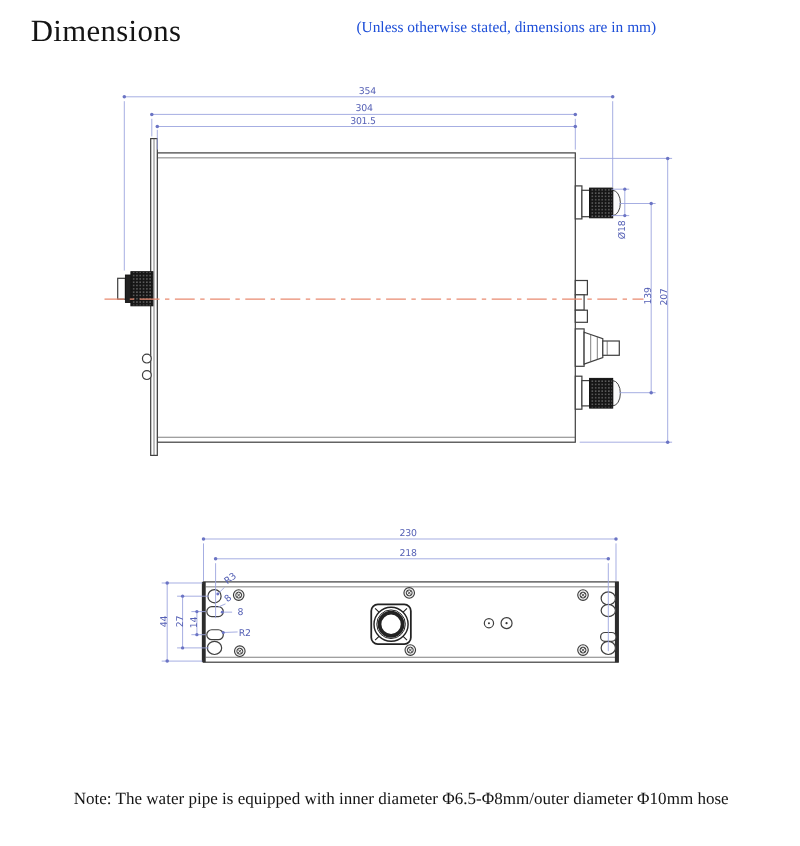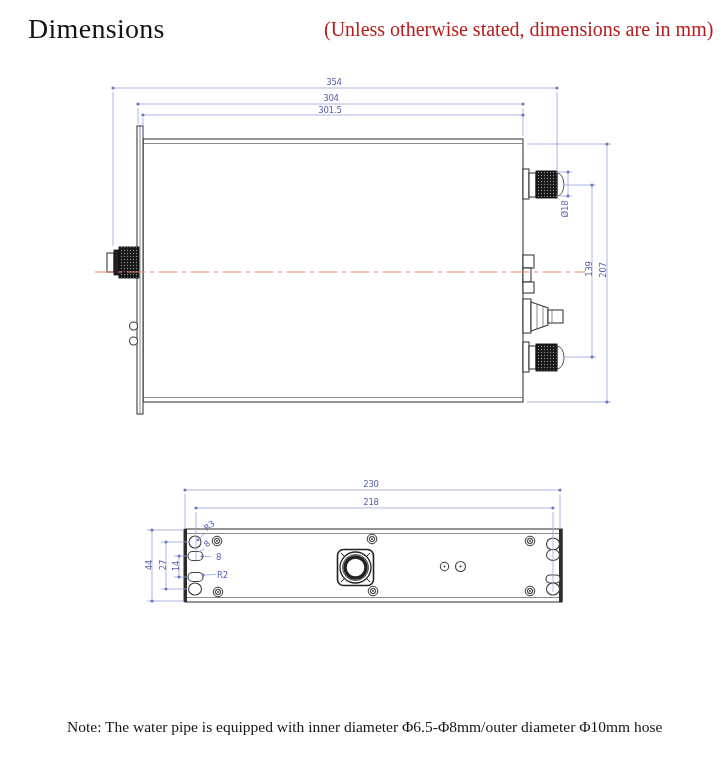--- a/index.html
+++ b/index.html
@@ -1,19 +1,19 @@
 <!DOCTYPE html>
 <html><head>
 <meta charset="utf-8">
 <style>
   html,body{margin:0;padding:0;background:#fff;}
   .canvas{position:relative;width:727px;height:769px;background:#fff;overflow:hidden;
           font-family:"Liberation Serif", serif;}
   .title{position:absolute;left:28px;top:13px;font-size:28px;color:#141414;letter-spacing:.3px;}
-  .unit-note{position:absolute;left:324px;top:18px;font-size:20px;color:#b91c1c;}
+  .unit-note{position:absolute;left:324px;top:18px;font-size:14px;color:#1d4ed8;}
   .footnote{position:absolute;left:67px;top:718px;font-size:15.5px;color:#141414;white-space:nowrap;font-family:Liberation Serif, serif;}
   svg{position:absolute;left:0;top:0;}
   .dim{font-family:"DejaVu Sans", sans-serif;font-size:8.5px;letter-spacing:-0.2px;fill:#5560b5;}
   .dimln{stroke:#9aa3de;stroke-width:0.8;fill:none;}
   .dot{fill:#6b74c4;stroke:none;}
   .outf{stroke:#3f3f3f;stroke-width:1.1;fill:#fff;}
   .thin{stroke:#5a5a5a;stroke-width:0.7;fill:none;}
   .center{stroke:#e98a70;stroke-width:1.1;fill:none;stroke-dasharray:18 5 4 5;}
 </style>
 </head>

